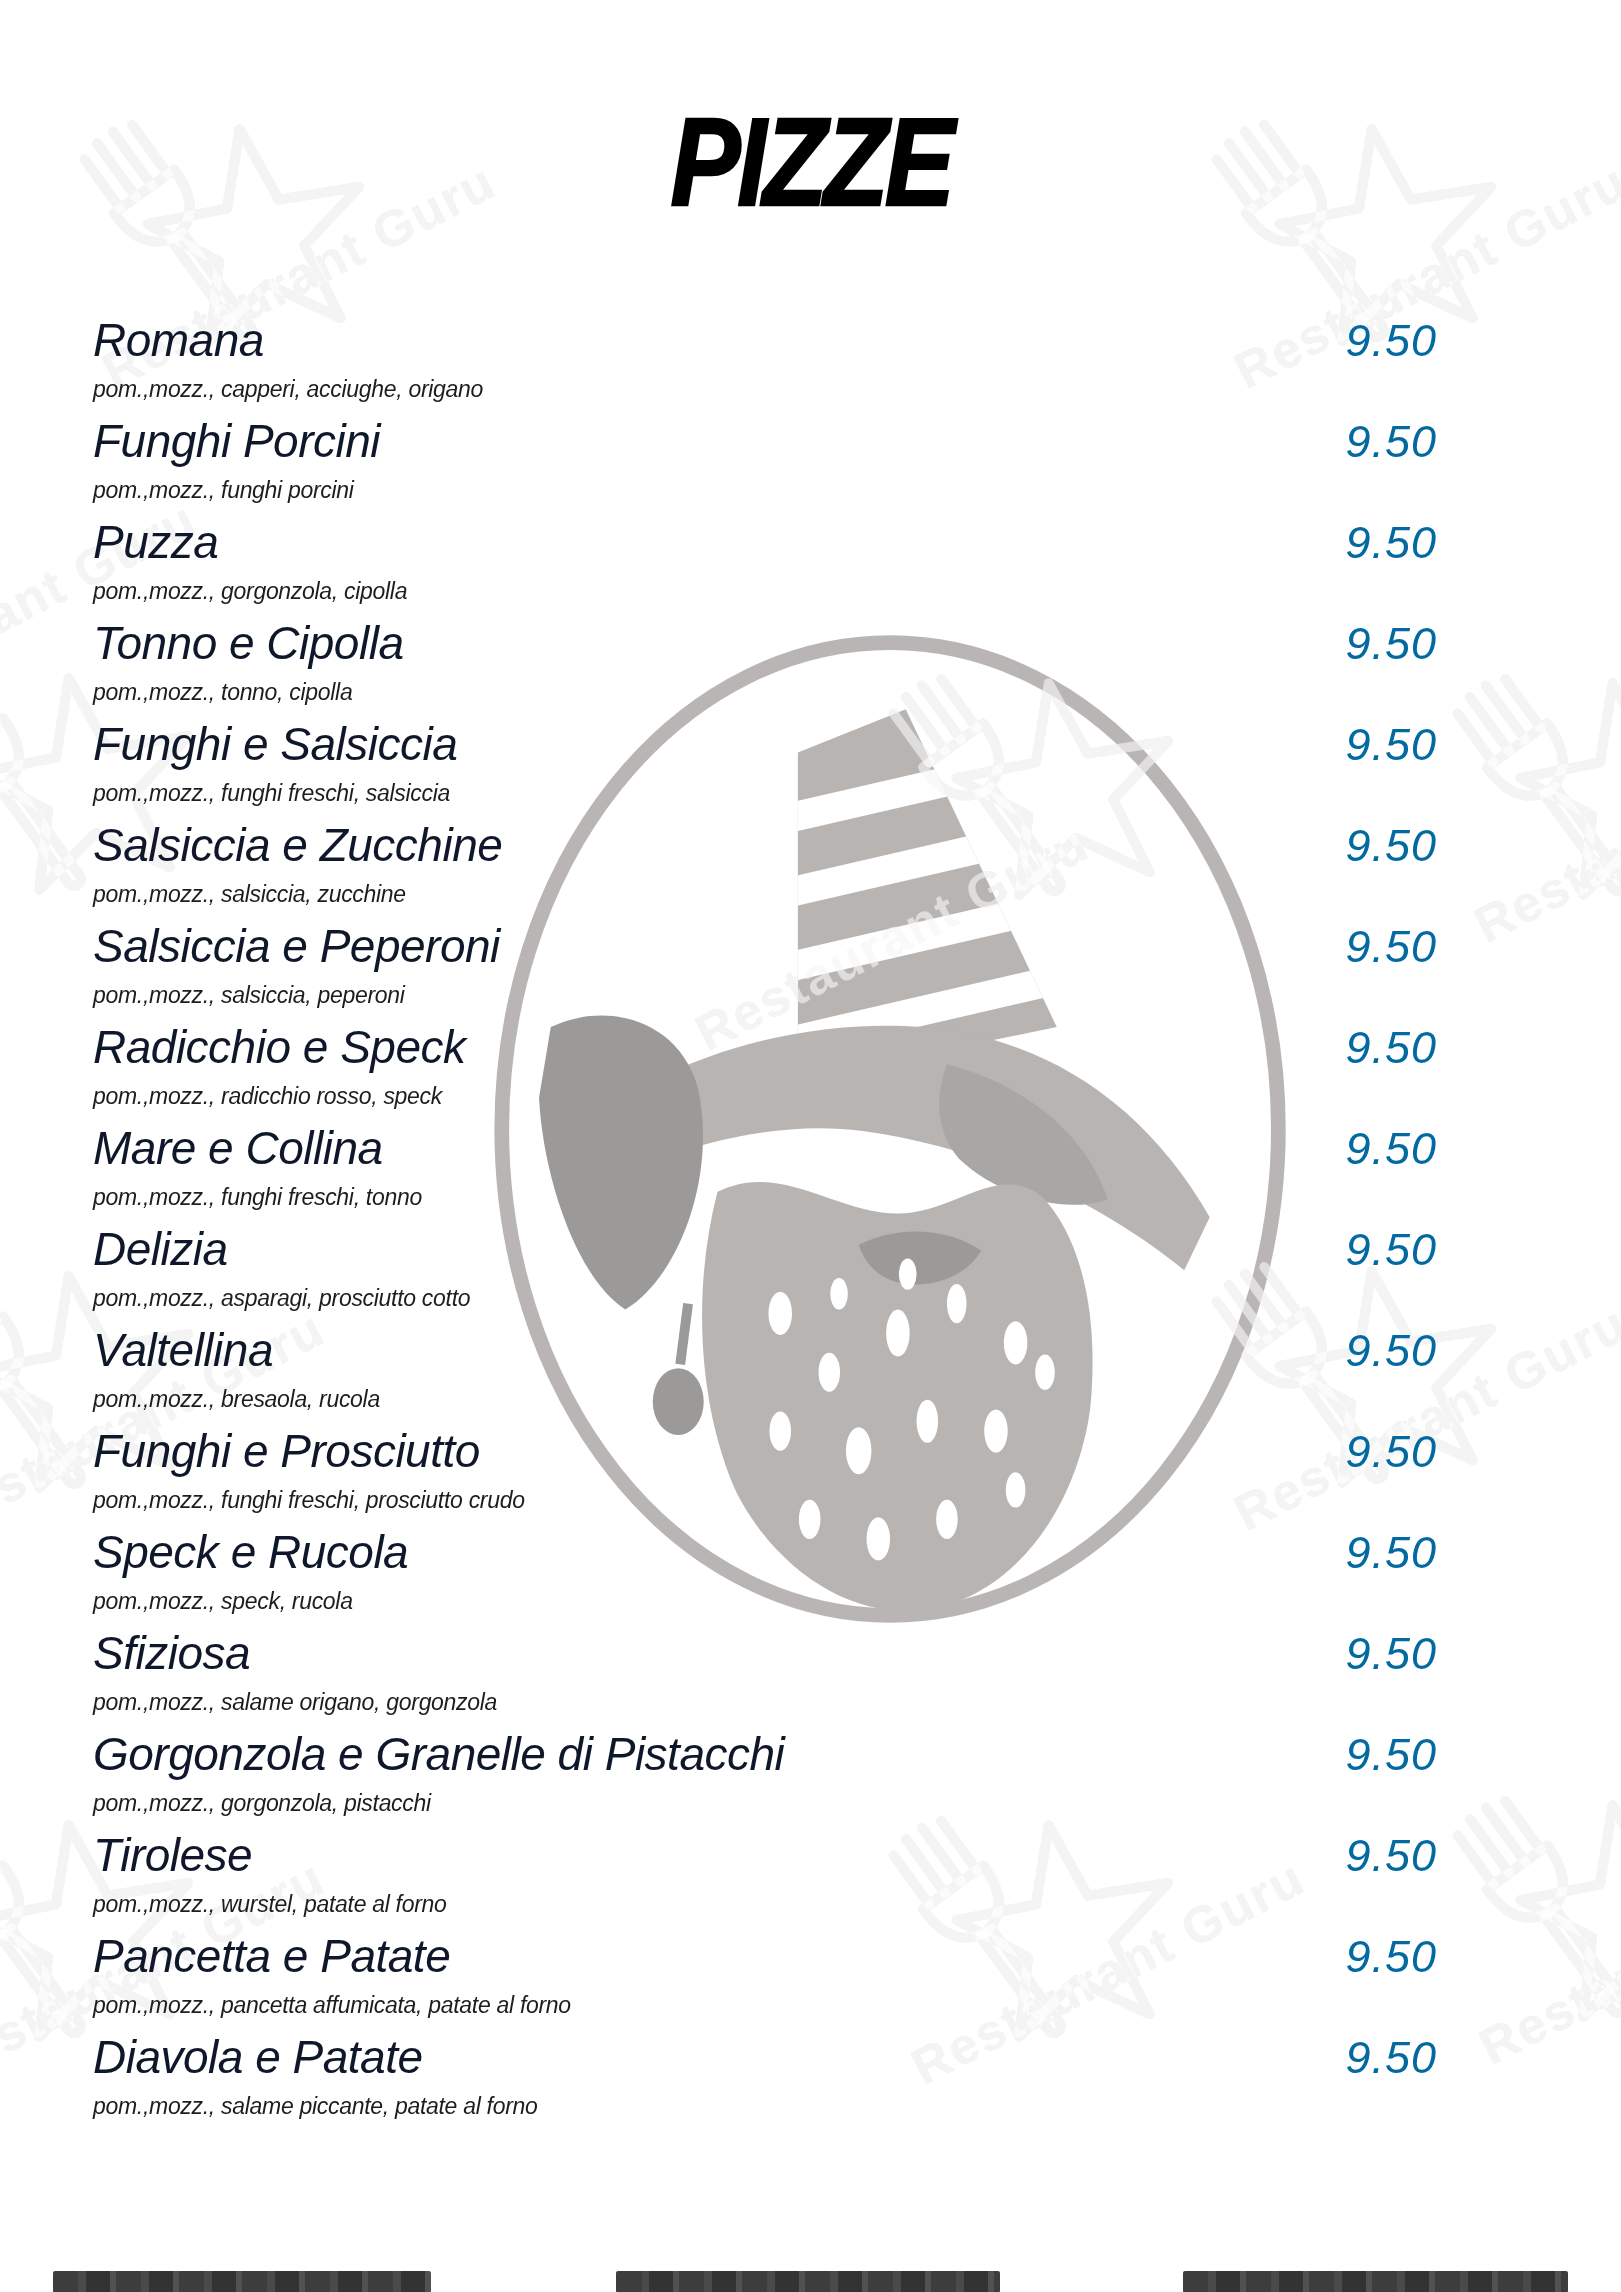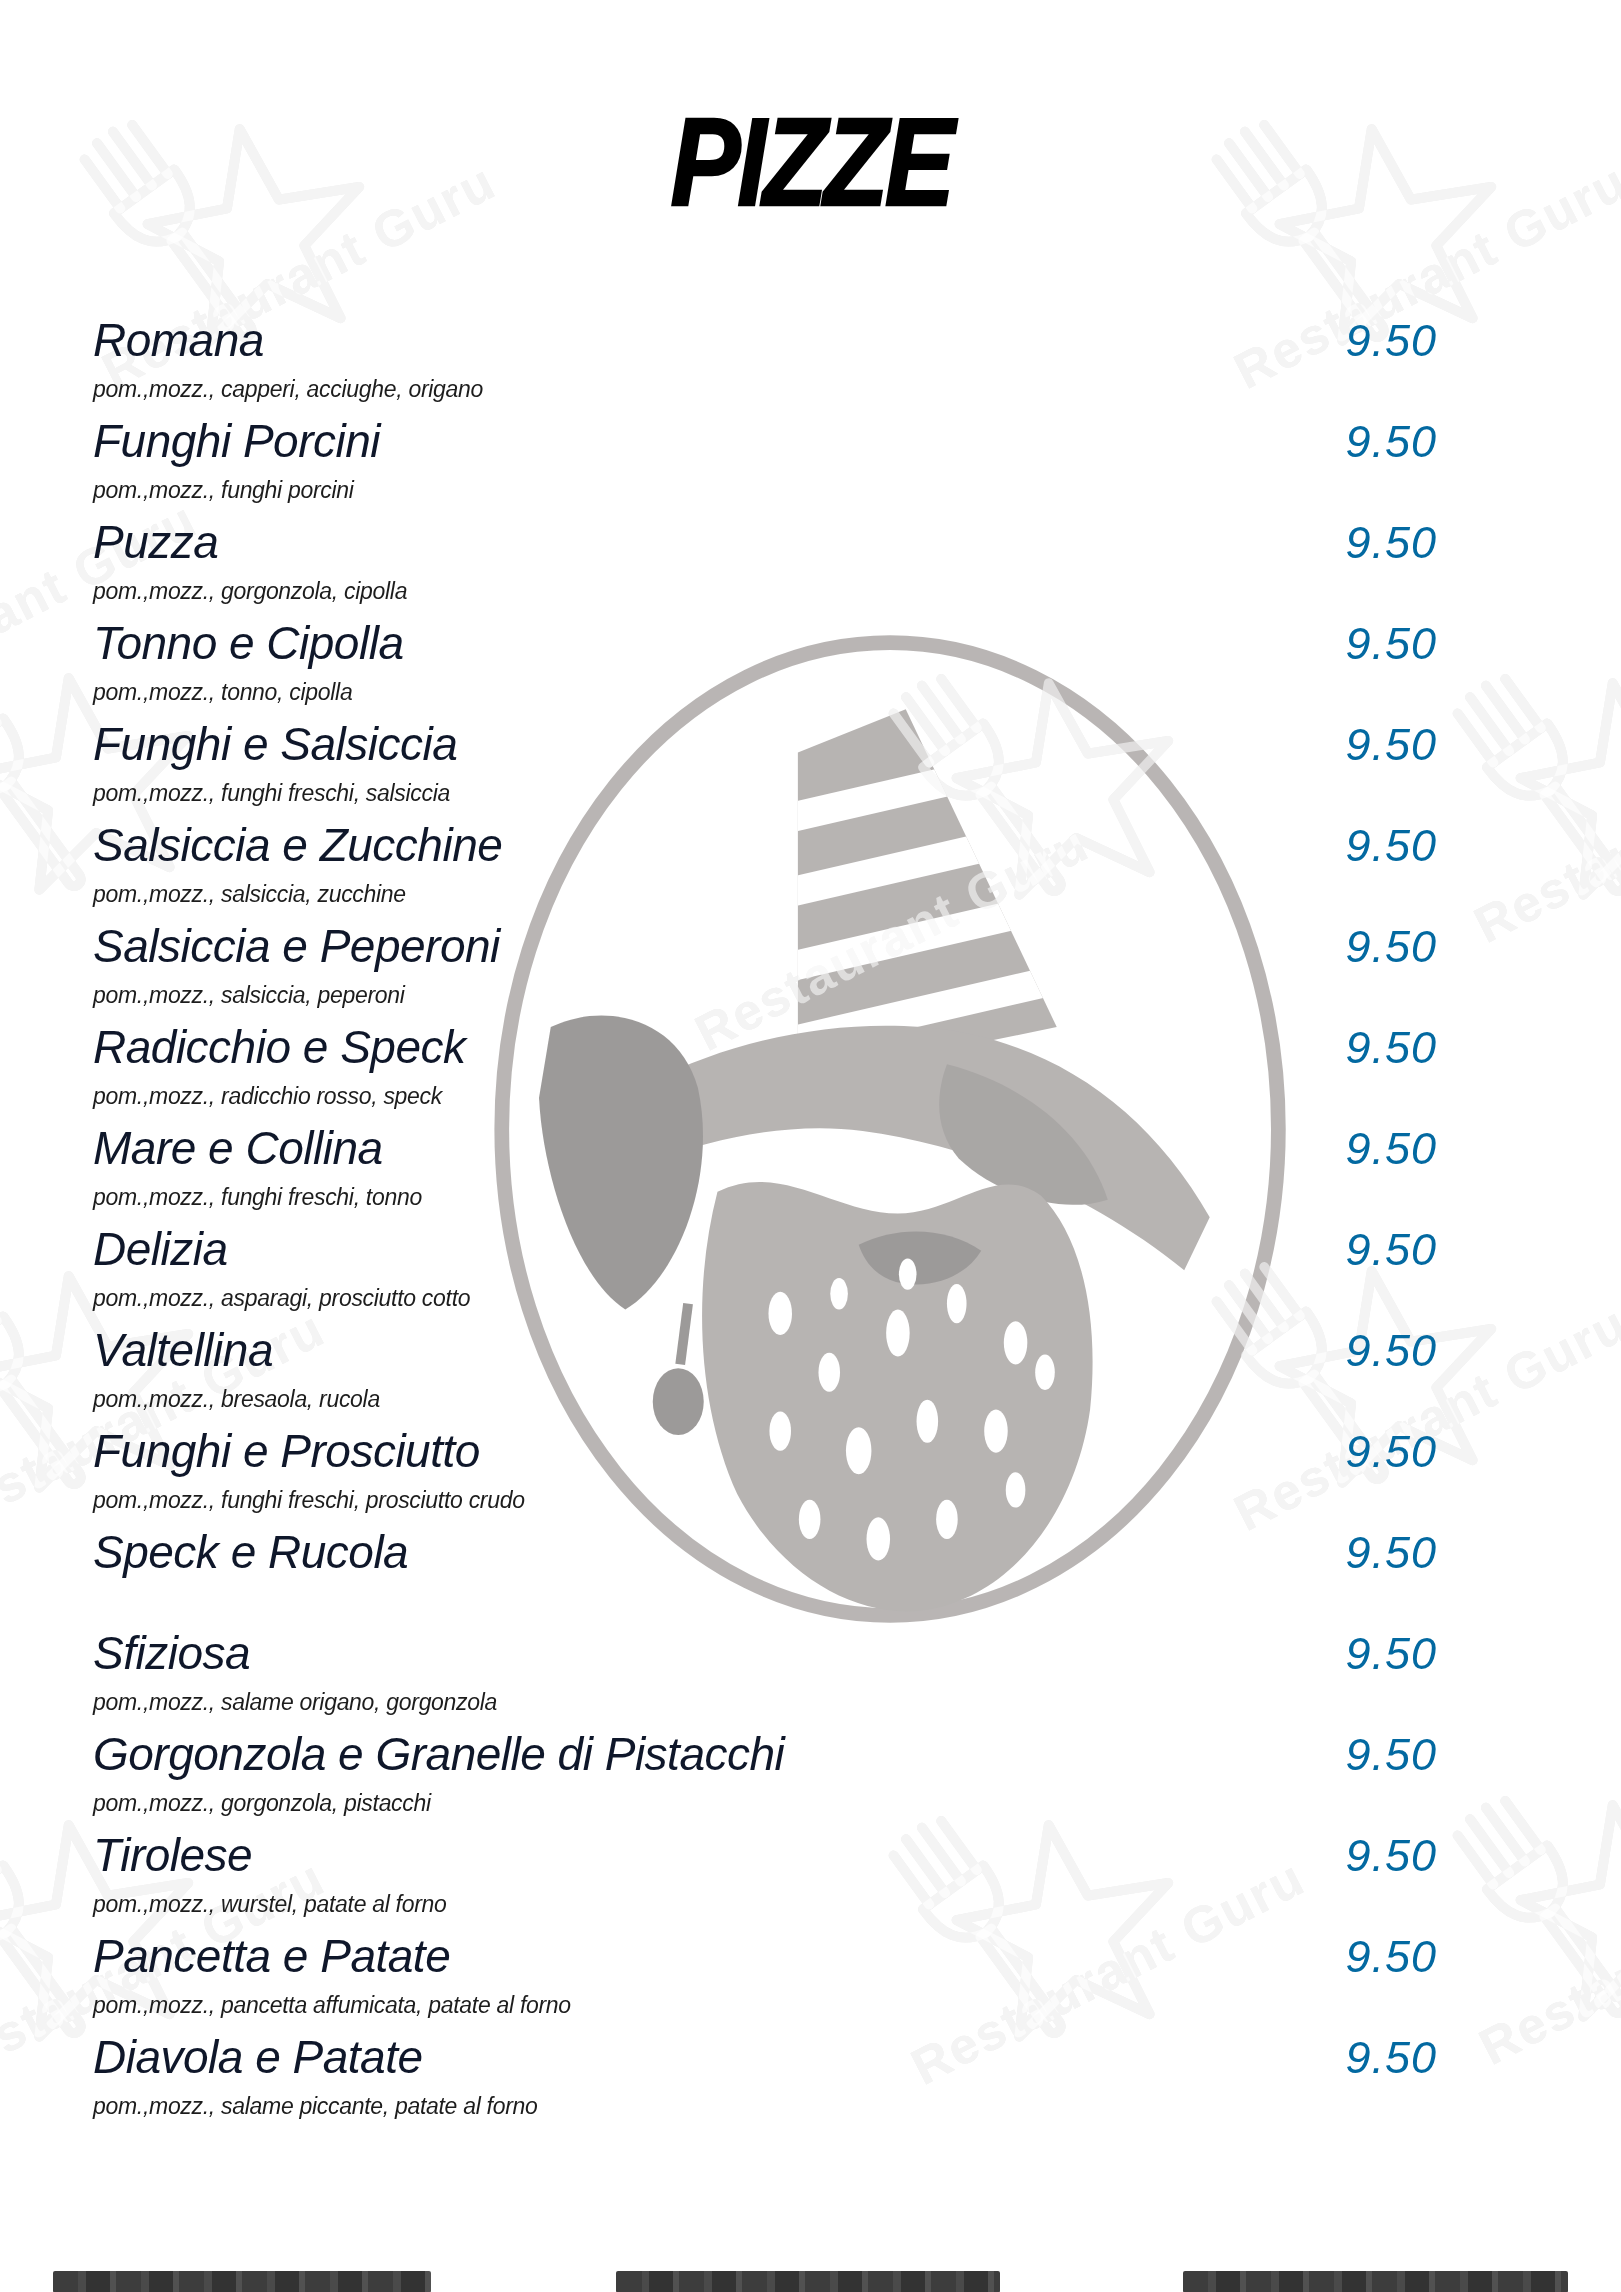--- a/index.html
+++ b/index.html
@@ -315,20 +315,21 @@
       <span class="price">9.50</span>
     </div>
     <div class="desc">pom.,mozz., funghi freschi, prosciutto crudo</div>
   </div>
 
   <div class="item">
     <div class="row">
       <span class="name">Speck e Rucola</span>
       <span class="price">9.50</span>
     </div>
+    <div class="desc">pom.,mozz., speck, rucola</div>
   </div>
 
   <div class="item">
     <div class="row">
       <span class="name">Sfiziosa</span>
       <span class="price">9.50</span>
     </div>
     <div class="desc">pom.,mozz., salame origano, gorgonzola</div>
   </div>
 

